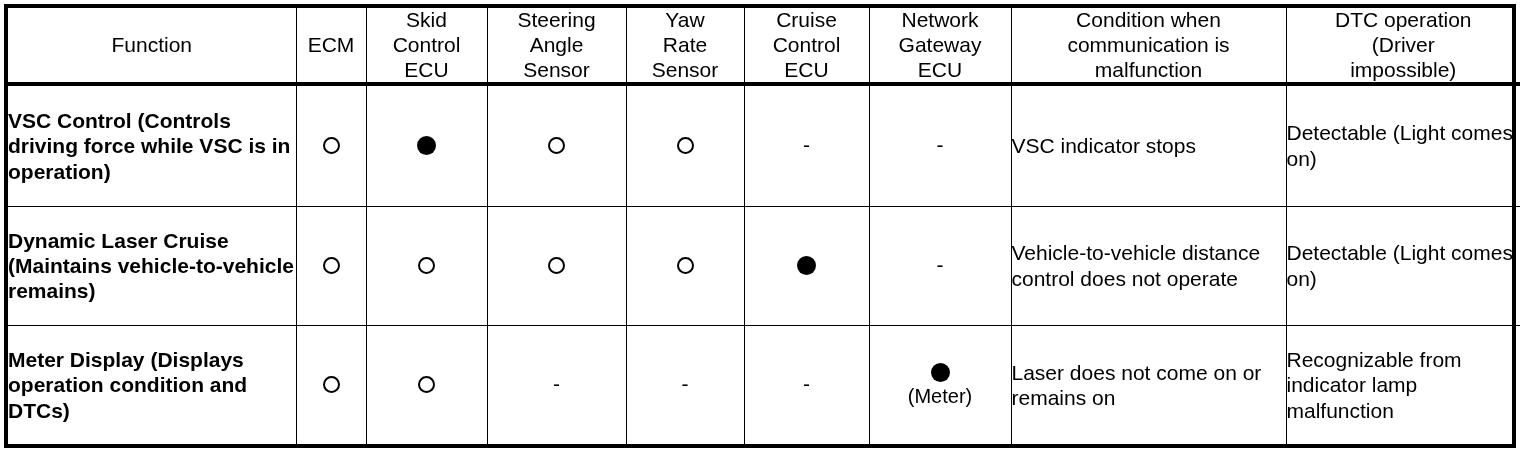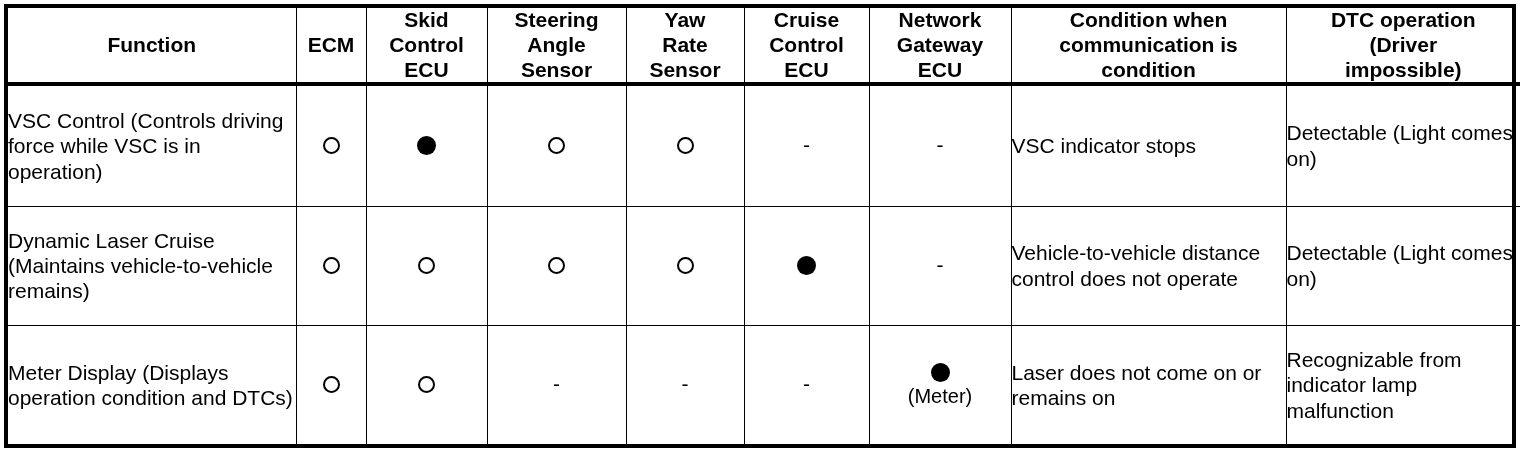--- a/index.html
+++ b/index.html
@@ -44,29 +44,29 @@
   
   table.comm-table tr > *:first-child { border-left: 0; }
   table.comm-table tr > *:last-child  { border-right: 0; }
   table.comm-table thead tr > * { border-top: 0; }
   table.comm-table tbody tr:last-child > * { border-bottom: 0; }
 
   
   table.comm-table thead th { border-bottom: 4px solid #000000; }
 
   thead th {
-    font-weight: bold;
+    font-weight: normal;
     font-size: 21px;
     line-height: 1.18;
     text-align: center;
     padding: 3px 2px;
   }
 
   td.fn-cell {
-    font-weight: normal;
+    font-weight: bold;
     font-size: 21px;
     line-height: 1.21;
     text-align: left;
     padding: 5px 7px 5px 8px;
     vertical-align: middle;
     margin-left: 12px;
   }
 
   td.mark-cell {
     text-align: center;
@@ -169,21 +169,21 @@
           <div>ECU</div>
         </th>
         <th>
           <div>Network</div>
           <div>Gateway</div>
           <div>ECU</div>
         </th>
         <th>
           <div>Condition when</div>
           <div>communication is</div>
-          <div>condition</div>
+          <div>malfunction</div>
         </th>
         <th>
           <div>DTC operation</div>
           <div>(Driver</div>
           <div>impossible)</div>
         </th>
       </tr>
     </thead>
     <tbody>
       <tr>

